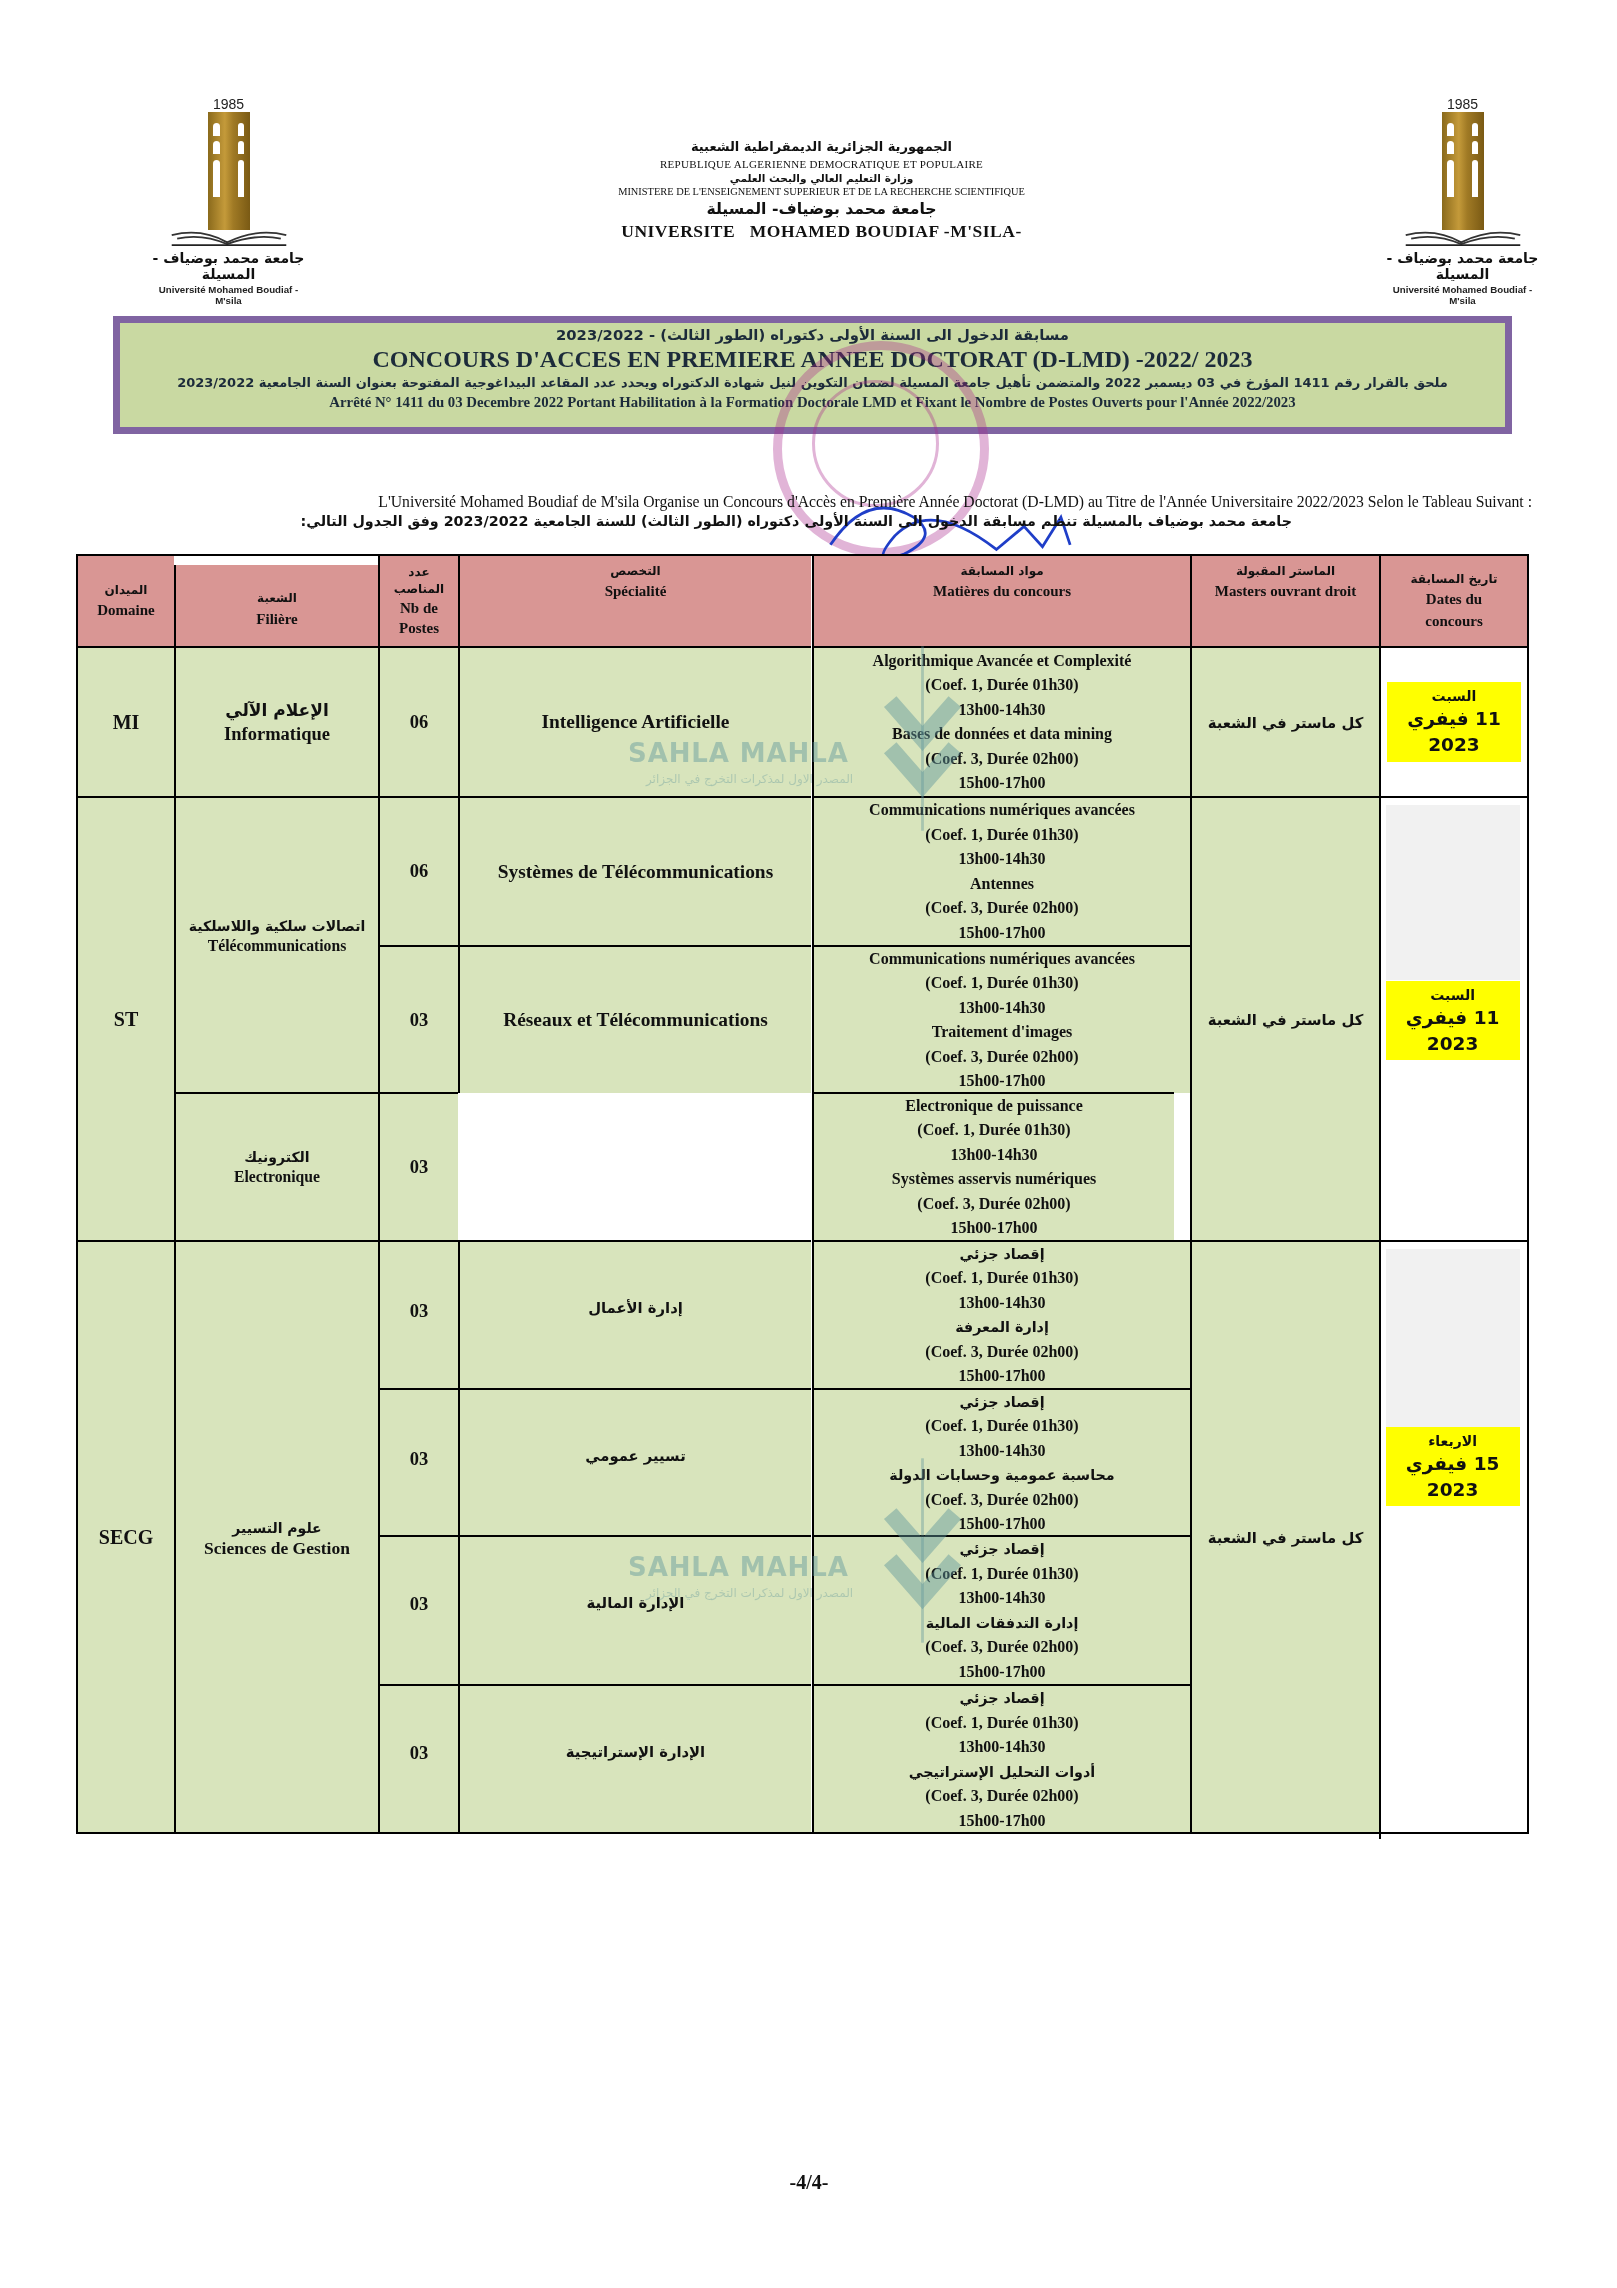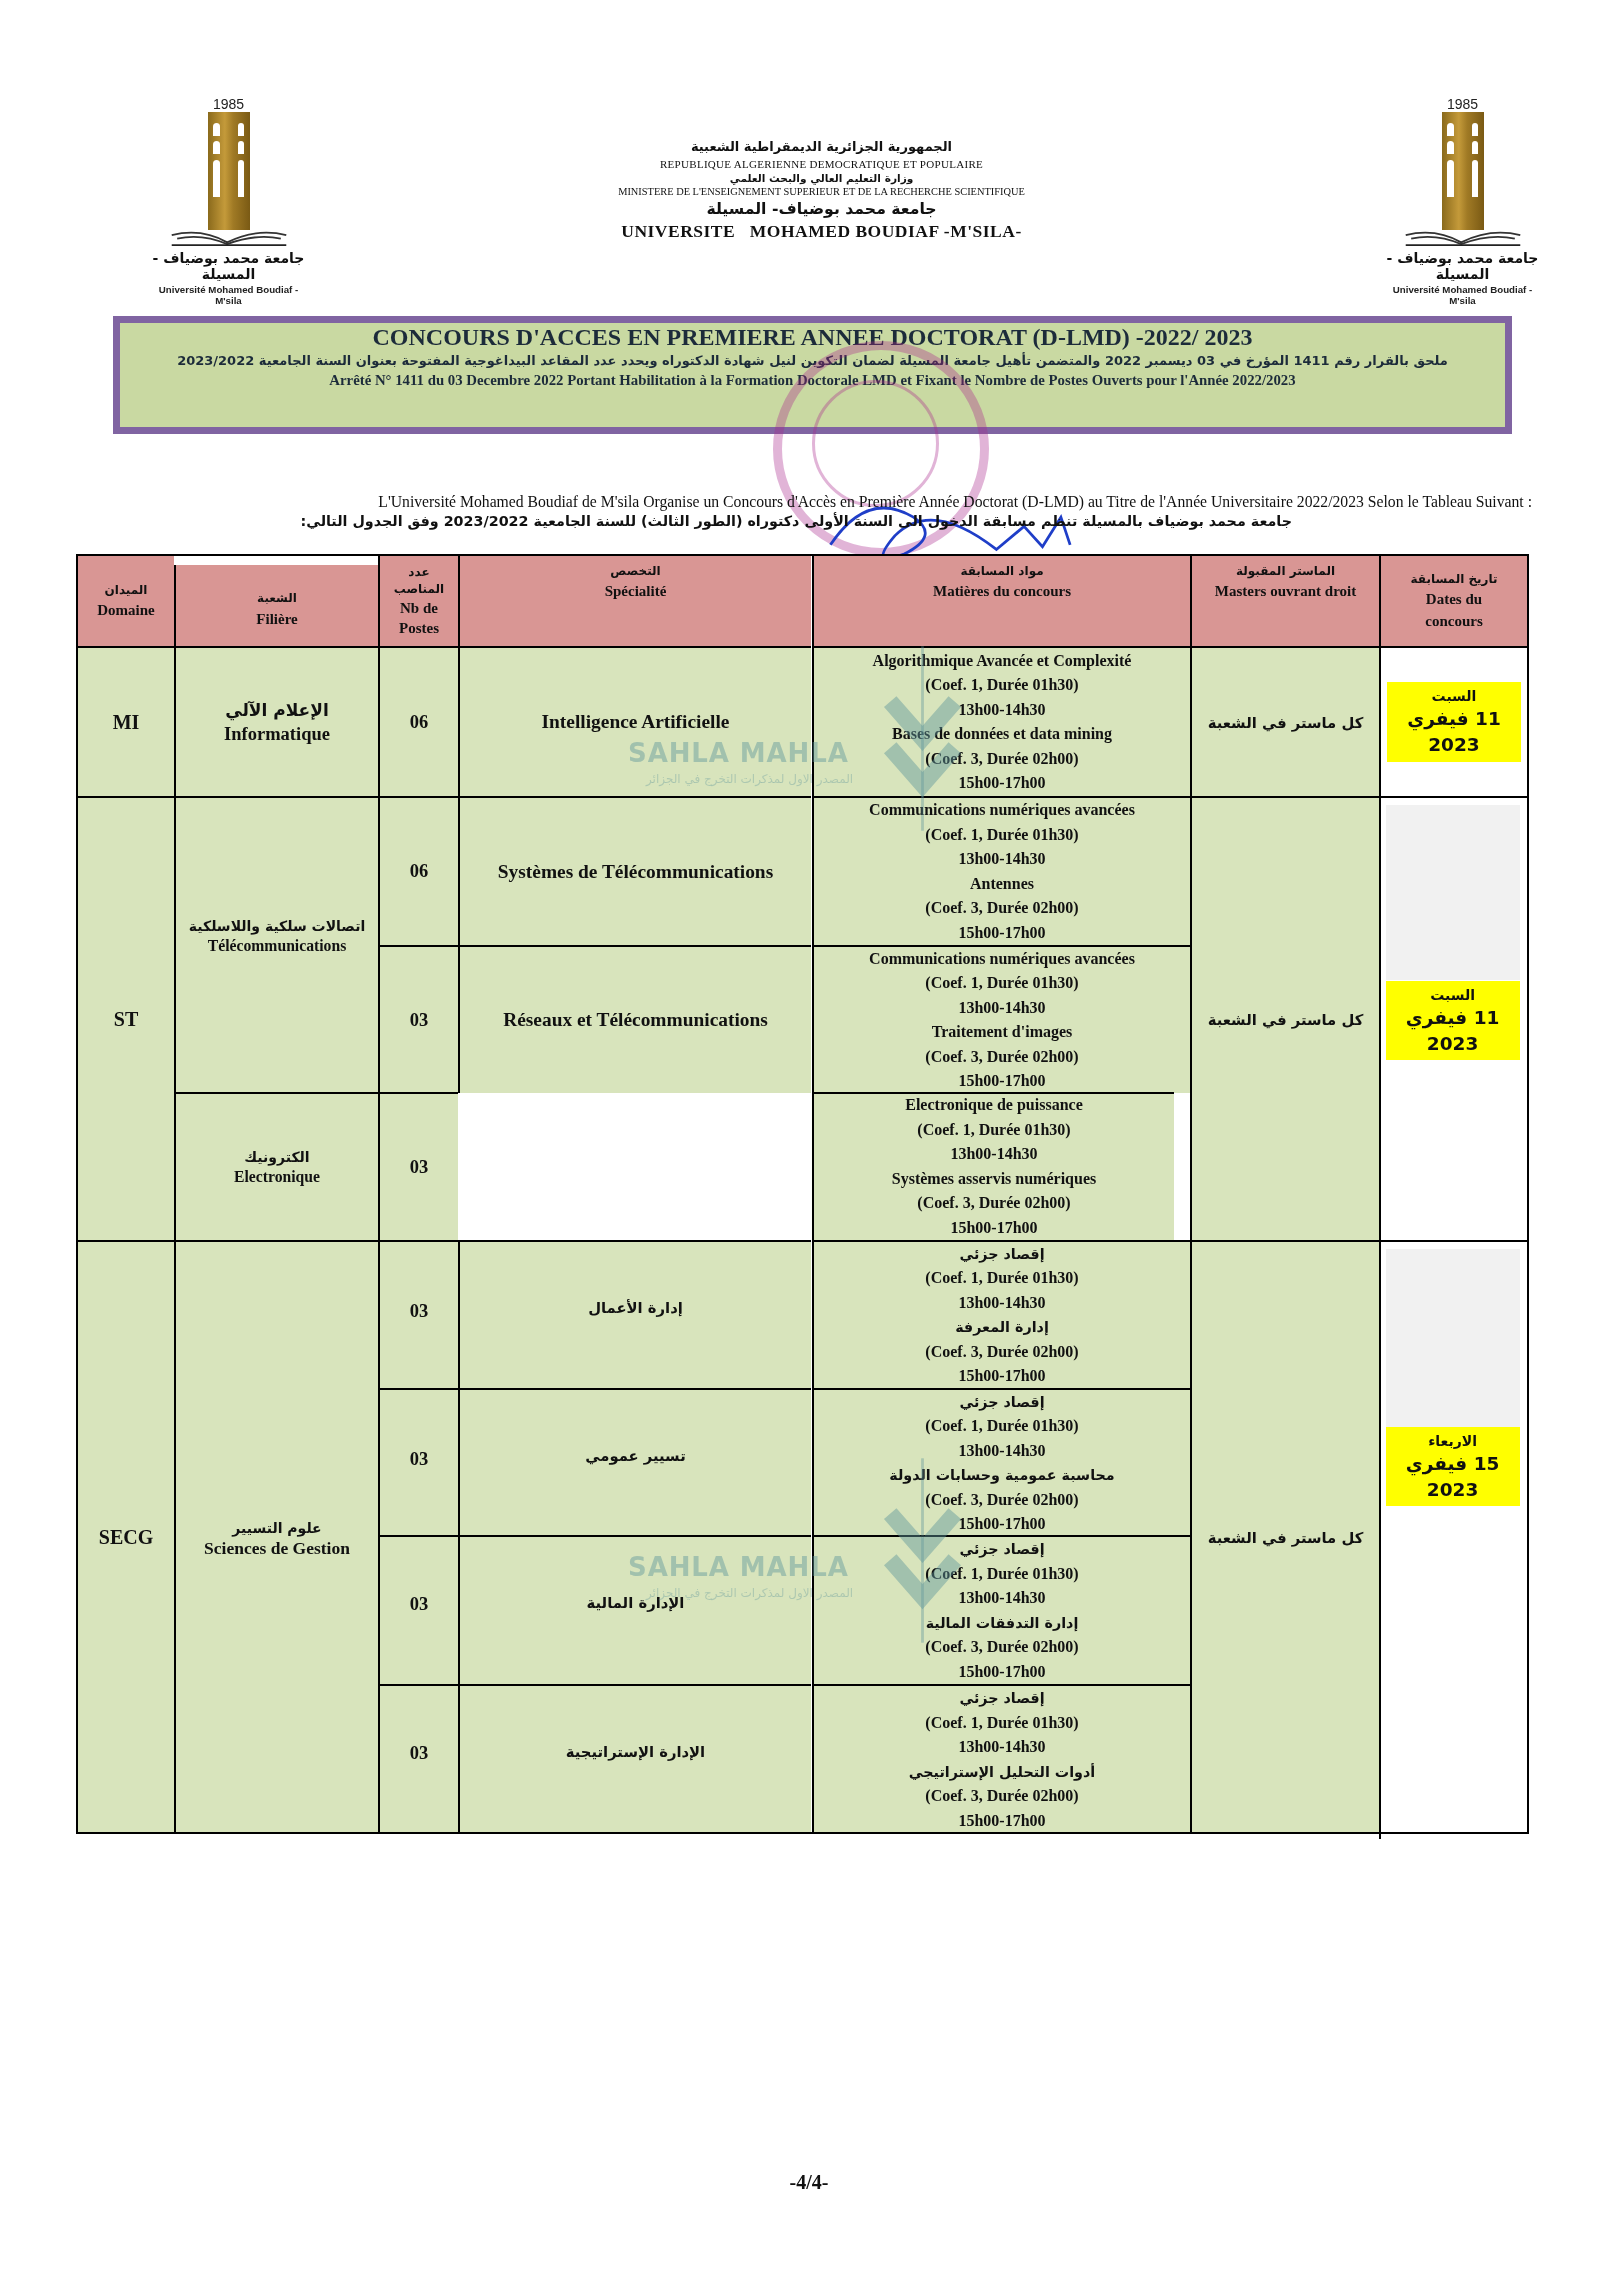--- a/index.html
+++ b/index.html
@@ -118,20 +118,21 @@
 <div class="hdr" style="top:138px;">
   <div class="l1">الجمهورية الجزائرية الديمقراطية الشعبية</div>
   <div class="l2">REPUBLIQUE ALGERIENNE DEMOCRATIQUE ET POPULAIRE</div>
   <div class="l3">وزارة التعليم العالي والبحث العلمي</div>
   <div class="l4">MINISTERE DE L'ENSEIGNEMENT SUPERIEUR ET DE LA RECHERCHE SCIENTIFIQUE</div>
   <div class="l5">جامعة محمد بوضياف- المسيلة</div>
   <div class="l6" style="white-space:pre;">UNIVERSITE   MOHAMED BOUDIAF -M'SILA-</div>
 </div>
 
 <div class="titlebox">
+  <div class="t1">مسابقة الدخول الى السنة الأولى دكتوراه (الطور الثالث) - 2023/2022</div>
   <div class="t2">CONCOURS D'ACCES EN PREMIERE ANNEE DOCTORAT (D-LMD) -2022/ 2023</div>
   <div class="t3">ملحق بالقرار رقم 1411 المؤرخ في 03 ديسمبر 2022 والمتضمن تأهيل جامعة المسيلة لضمان التكوين لنيل شهادة الدكتوراه ويحدد عدد المقاعد البيداغوجية المفتوحة بعنوان السنة الجامعية 2023/2022</div>
   <div class="t4">Arrêté N° 1411 du 03 Decembre 2022 Portant Habilitation à la Formation Doctorale LMD et Fixant le Nombre de Postes Ouverts pour l'Année 2022/2023</div>
 </div>
 
 <div class="stamp" style="left:773px; top:341px; width:198px; height:198px;"></div>
 <div class="stamp" style="left:812px; top:380px; width:121px; height:121px; border-width:3.7px;"></div>
 <svg class="abs" style="left:812px; top:480px;" width="295" height="102" viewBox="0 0 320 110">
   <path d="M20 70 Q60 10 110 40 Q140 60 100 80 Q60 95 90 60 Q130 20 200 75 L230 50 L250 72 L270 40 L280 70" fill="none" stroke="#1f3ec8" stroke-width="3"></path>
   <path d="M170 95 Q230 105 270 85" fill="none" stroke="#1f3ec8" stroke-width="3"></path>
@@ -243,21 +244,21 @@
     <div>(Coef. 1, Durée 01h30)</div>
     <div>13h00-14h30</div>
     <div>Traitement d'images</div>
     <div>(Coef. 3, Durée 02h00)</div>
     <div>15h00-17h00</div>
   </div>
 
   <div class="cell gcell bt bl" style="left:300px; top:536px; width:80px; height:148px;">
     <div style="font-size:18.5px;">03</div>
   </div>
-  <div class="cell gcell bt bl mat" style="left:734px; top:536px; width:362px; height:148px;justify-content:flex-end;">
+  <div class="cell gcell bt bl mat" style="left:734px; top:536px; width:362px; height:148px;">
     <div>Electronique de puissance</div>
     <div>(Coef. 1, Durée 01h30)</div>
     <div>13h00-14h30</div>
     <div>Systèmes asservis numériques</div>
     <div>(Coef. 3, Durée 02h00)</div>
     <div>15h00-17h00</div>
   </div>
 
   <div class="cell gcell bt bl" style="left:1112px; top:240px; width:189px; height:444px;">
     <div class="masters">كل ماستر في الشعبة</div>

